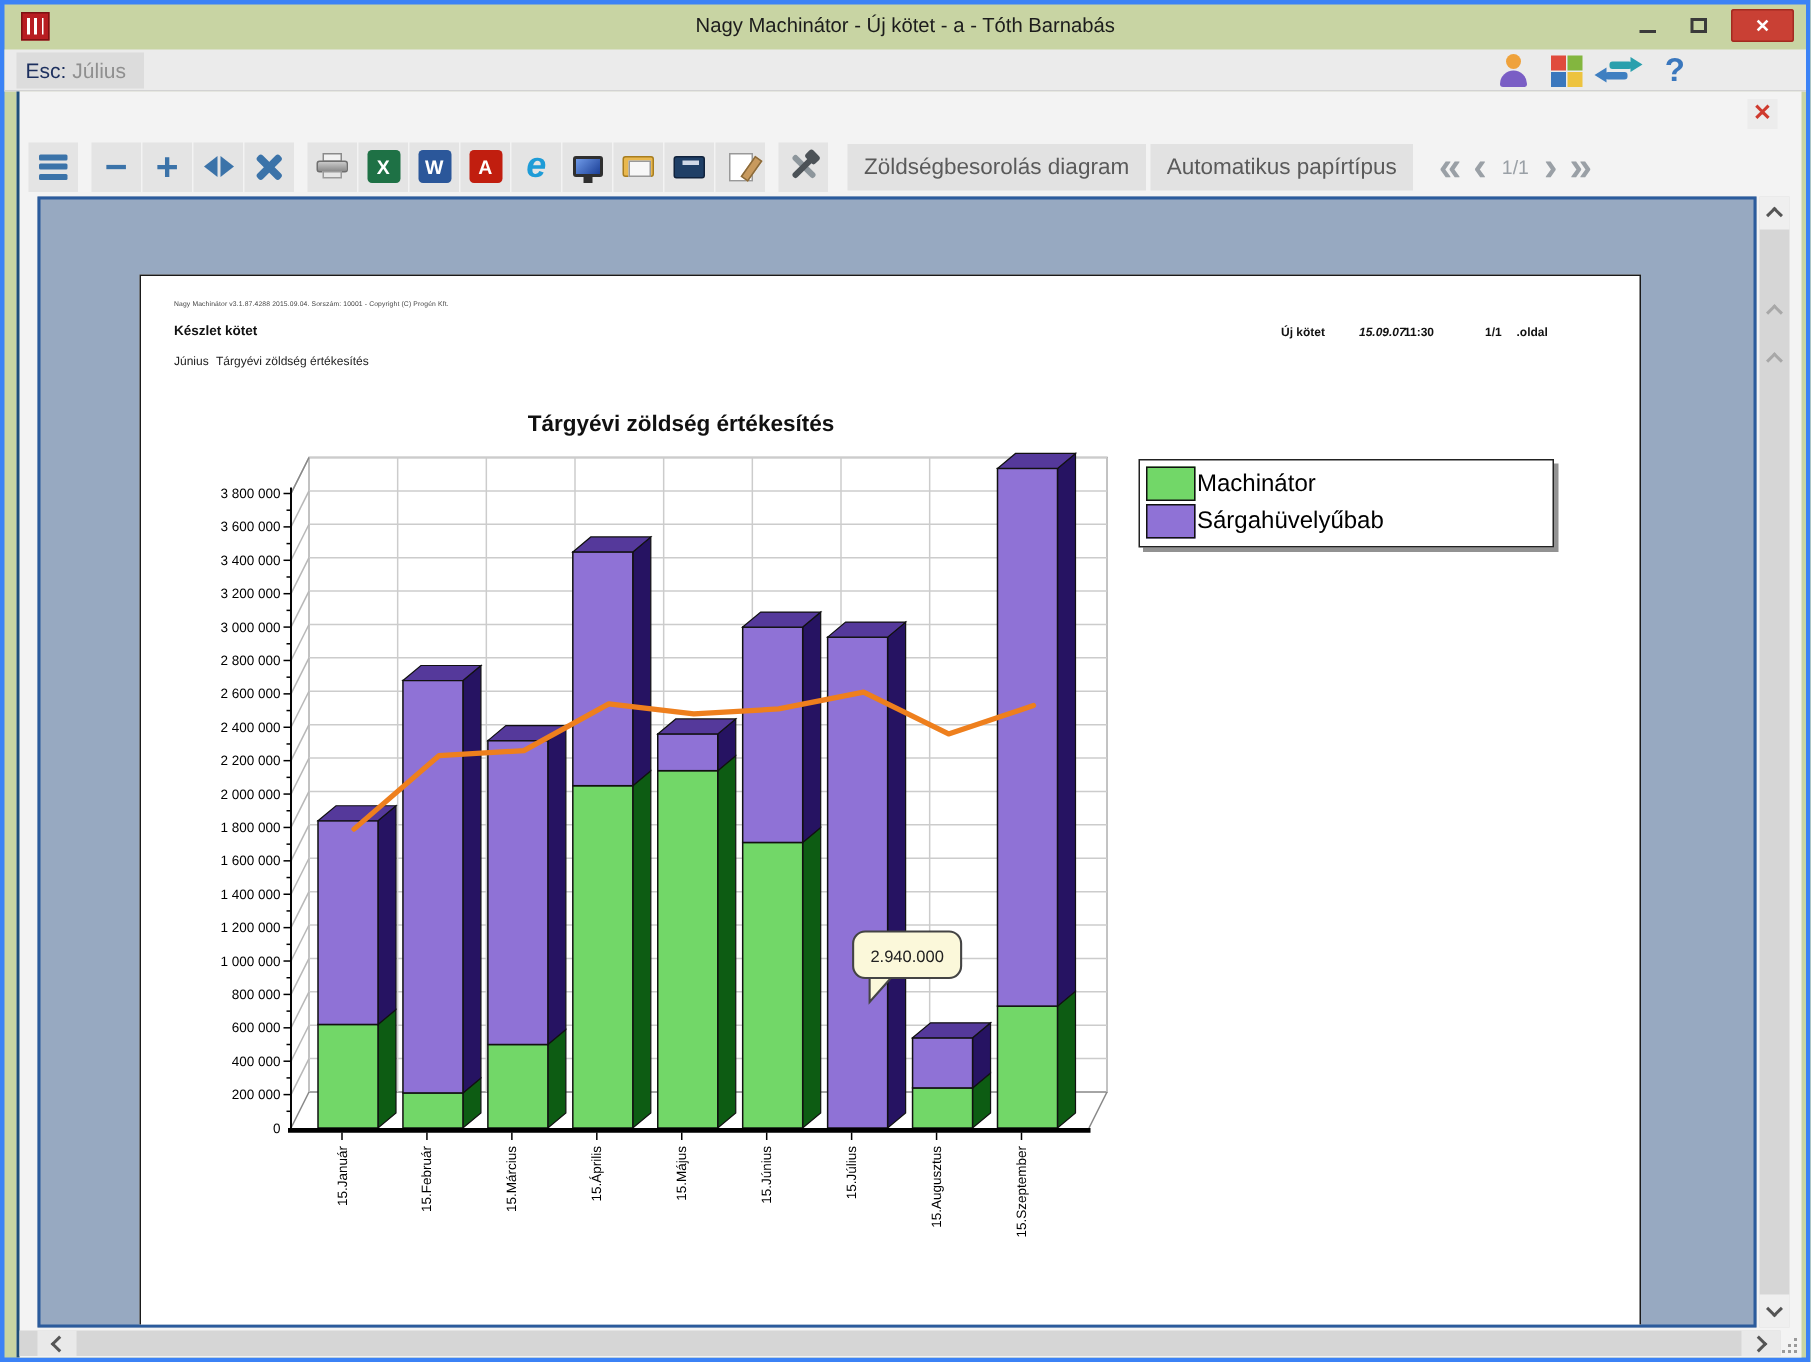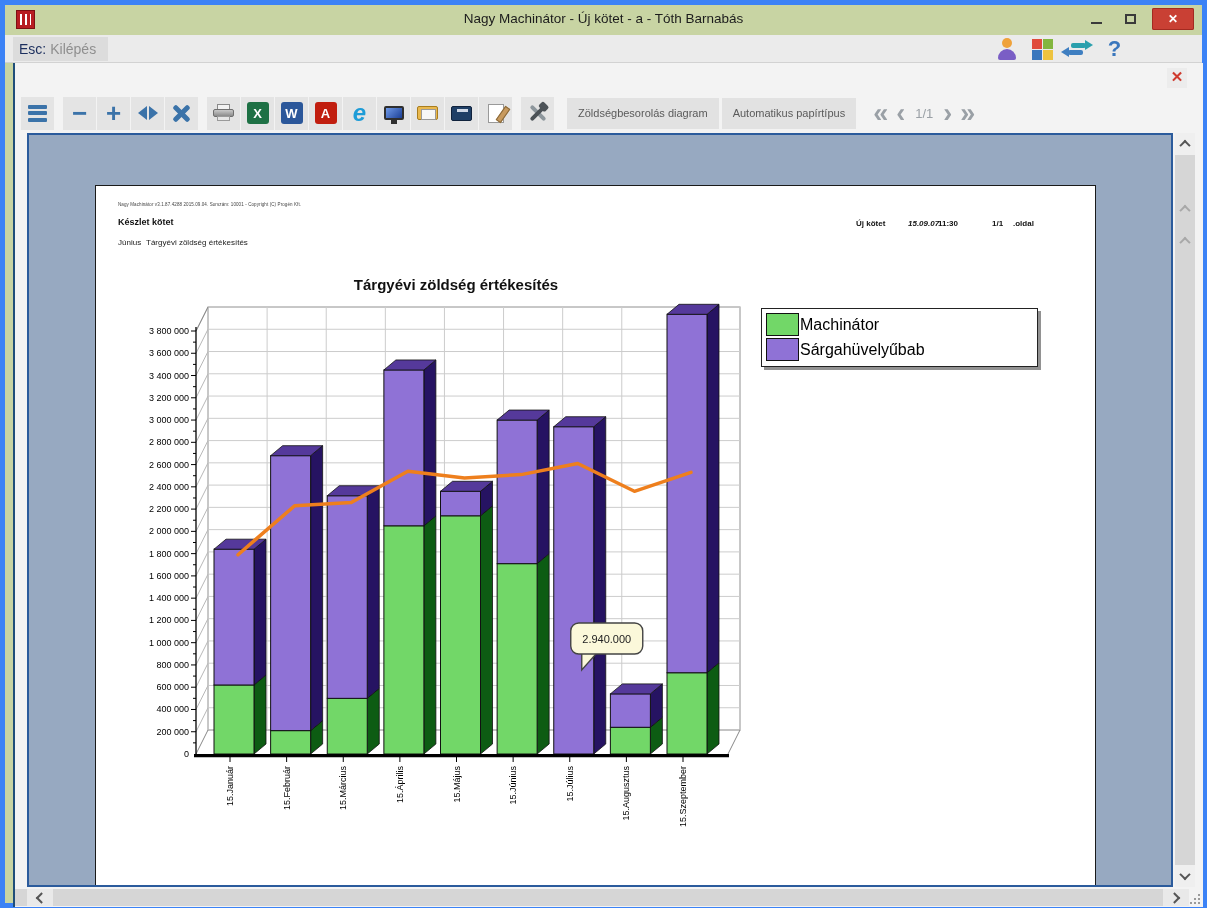--- a/index.html
+++ b/index.html
@@ -1,19 +1,19 @@
 <!DOCTYPE html>
 <html><head>
 <meta charset="utf-8">
 <style>
   * { margin:0; padding:0; box-sizing:border-box; }
   html,body { width:1207px; height:908px; overflow:hidden;
     font-family:"Liberation Sans", sans-serif; background:#c8d4a3; }
   .stage { position:relative; width:1207px; height:908px; background:#c8d4a3;
-    border:5px solid #3b82f6; }
+    border:3px solid #3b82f6; }
 
   
   .titlebar { position:absolute; left:0; top:0; width:100%; height:30px; }
   .app-icon { position:absolute; left:11px; top:5px; width:19px; height:19px;
     background:#b81d22; border:1px solid #7d1013; }
   .app-icon::before { content:""; position:absolute; left:3px; top:3px; right:3px; bottom:3px;
     background:repeating-linear-gradient(90deg,#fff 0 2px,#b81d22 2px 5px); }
   .win-title { position:absolute; left:0; right:0; top:6px; text-align:center;
     font-size:13.5px; color:#1c1c1c; }
   .win-controls { position:absolute; right:8px; top:3px; display:flex; align-items:center; gap:10px; }
@@ -91,21 +91,21 @@
   .archive-icon::after { content:""; position:absolute; left:5px; top:2px; width:11px; height:3px; background:#cfd8e6; }
   .edit-icon { width:16px; height:19px; background:#fff; border:1px solid #999; position:relative; }
   .edit-icon::after { content:""; position:absolute; right:-3px; top:1px; width:4px; height:15px;
     background:#c89a5e; border:1px solid #8a6a3a; transform:rotate(35deg); }
   .tools-icon { width:24px; height:24px; position:relative; }
   .tools-icon .t1,.tools-icon .t2 { position:absolute; left:2px; top:10px; width:20px; height:4px; border-radius:2px; }
   .tools-icon .t1 { background:#8d969c; transform:rotate(45deg); }
   .tools-icon .t2 { background:#4c5257; transform:rotate(-45deg); }
   .tools-icon .t2::after { content:""; position:absolute; right:-2px; top:-3px; width:7px; height:9px;
     background:#4c5257; border-radius:2px; }
-  .txt-btn { height:31px; background:#e2e2e2; color:#5a5a5a; font-size:11px;
+  .txt-btn { height:31px; background:#e2e2e2; color:#5a5a5a; font-size:15px;
     display:flex; align-items:center; padding:0 11px; margin-right:3px; flex:none; }
   .pager { display:flex; align-items:center; gap:8px; margin-left:14px; color:#9aa0a6; }
   .pg-chev { font-size:27px; line-height:1; font-weight:bold; }
   .pg-num { font-size:13px; margin:0 2px; }
 
   
   .viewport { position:absolute; left:12px; top:70px; width:1146px; height:754px;
     border:2px solid #2b5b9c; background:#97a9c1; overflow:hidden; }
   .page { position:absolute; left:66px; top:50px; width:1001px; height:920px;
     background:#fff; border:1px solid #1a1a1a; }
@@ -168,21 +168,21 @@
         </span>
       <span class="wc-close">
           <span>✕</span>
         </span>
     </div>
   </div>
 
   <div class="escbar">
     <div class="esc-chip">
       <span class="esc-key">Esc:</span>
-      <span class="esc-exit">Kilépés</span>
+      <span class="esc-exit">Július</span>
     </div>
     <div class="escbar-icons">
       <span class="tool person-icon">
           <span class="head"></span>
           <span class="body"></span>
         </span>
       <span class="tool">
           <span class="grid-icon">
             <i></i>
             <i></i>

